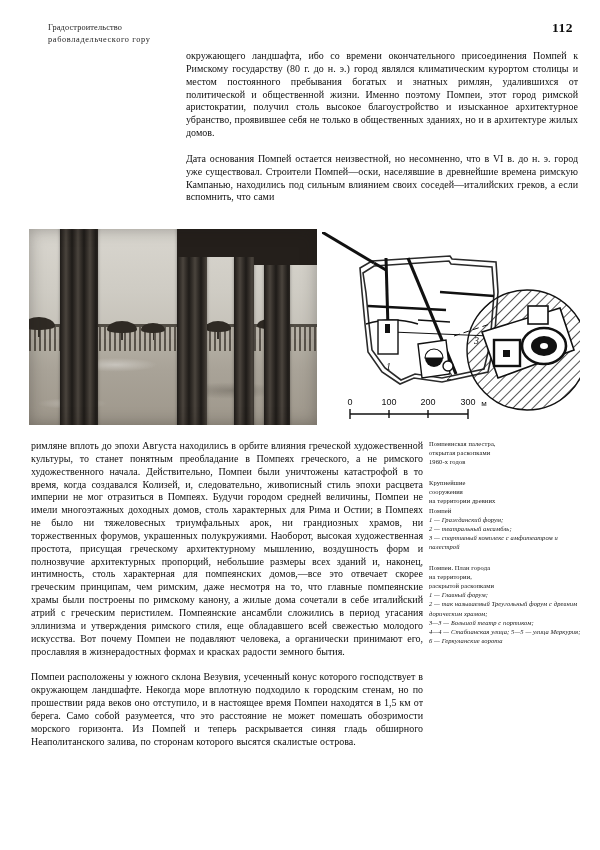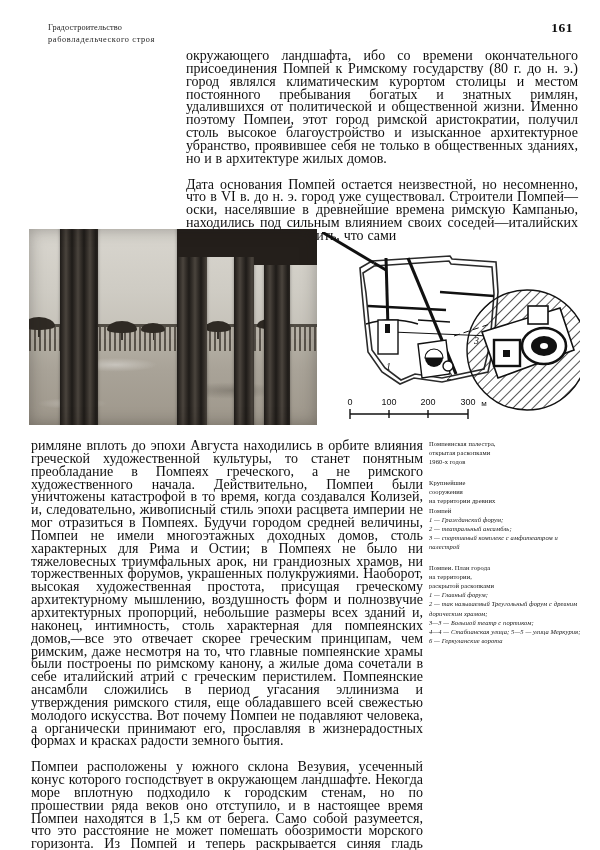--- a/index.html
+++ b/index.html
@@ -54,21 +54,21 @@
     width: 392px;
   }
   .col-bottom {
     position: absolute;
     left: 31px;
     top: 440px;
     width: 392px;
   }
   p.tx {
     margin: 0;
-    font-size: 14px;
+    font-size: 10px;
     line-height: 12.85px;
     text-align: justify;
     text-align-last: left;
     word-spacing: .3px;
     color: #0f0f0f;
     hyphens: manual;
   }
   p.tx + p.tx { margin-top: 13px; }
   p.ind { text-indent: 0; }
 
@@ -188,24 +188,24 @@
   .cap + .cap { margin-top: 12px; }
   .cap .it { font-style: italic; }
 </style>
 </head>
 <body>
 
 <div class="page">
 
   <div class="runhead">
     <div>Градостроительство</div>
-    <div class="l2">рабовладельческого строя</div>
-  </div>
-
-  <div class="folio">161</div>
+    <div class="l2">рабовладельческого гору</div>
+  </div>
+
+  <div class="folio">112</div>
 
   <div class="col-top">
     <p class="tx">окружающего ландшафта, ибо со времени окончательного присоединения Помпей к Римскому государству (80 г. до н. э.) город являлся климатическим курортом столицы и местом постоянного пребывания богатых и знатных римлян, удалившихся от политической и общественной жизни. Именно поэтому Помпеи, этот город римской аристократии, получил столь высокое благоустройство и изысканное архитектурное убранство, проявившее себя не только в общественных зданиях, но и в архитектуре жилых домов.</p>
     <p class="tx ind">Дата основания Помпей остается неизвестной, но несомненно, что в VI в. до н. э. город уже существовал. Строители Помпей—оски, населявшие в древнейшие времена римскую Кампанью, находились под сильным влиянием своих соседей—италийских греков, а если вспомнить, что сами</p>
   </div>
 
   <div class="photo-wrap">
     <div class="ph-sky"></div>
     <div class="ph-ground"></div>
     <div class="ph-colonnade"></div>

